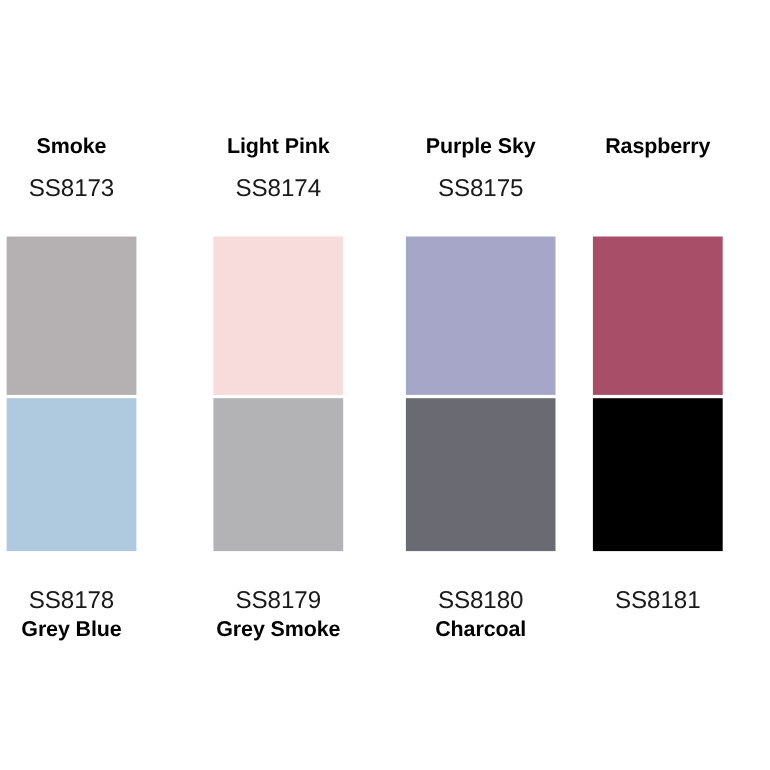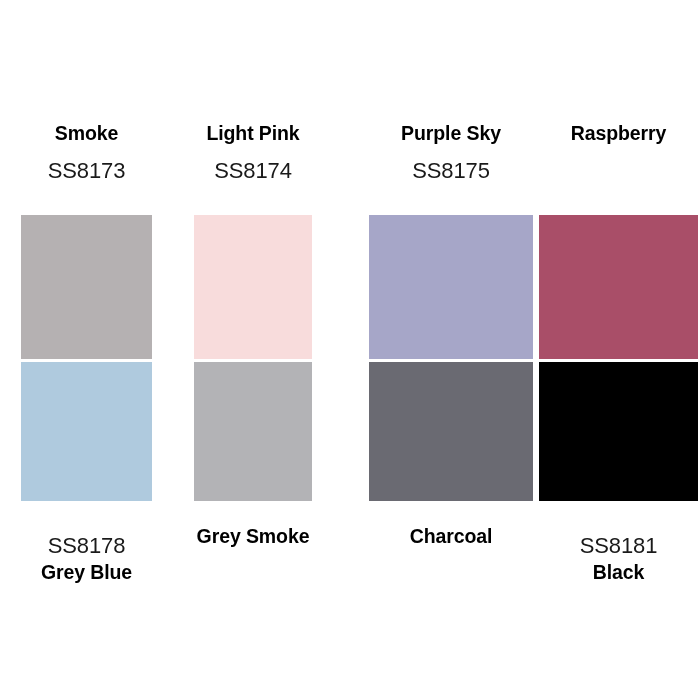--- a/index.html
+++ b/index.html
@@ -21,24 +21,24 @@
     background: #FFFFFF;
   }
 
   .column {
     position: absolute;
     top: 0;
     height: 700px;
   }
 
   
-  .col-0 { left: 21px;  width: 131px; }
+  .col-0 { left: 6px;  width: 118px; }
   .col-1 { left: 194px; width: 118px; }
-  .col-2 { left: 369px; width: 164px; }
-  .col-3 { left: 539px; width: 159px; }
+  .col-2 { left: 369px; width: 136px; }
+  .col-3 { left: 539px; width: 118px; }
 
   
   .label-top {
     position: absolute;
     top: 120px;
     left: -14px;
     width: calc(100% + 28px);
     text-align: center;
   }
   .label-bottom {
@@ -109,41 +109,42 @@
   </div>
 
   <div class="column col-1">
     <div class="label-top">
       <span class="name-text">Light Pink</span>
       <span class="code-text">SS8174</span>
     </div>
     <div class="chip chip-upper" style="background-color: rgb(248, 220, 220);"></div>
     <div class="chip chip-lower" style="background-color: rgb(179, 179, 182);"></div>
     <div class="label-bottom">
+      <span class="code-text">SS8179</span>
       <span class="name-text">Grey Smoke</span>
     </div>
   </div>
 
   <div class="column col-2">
     <div class="label-top">
       <span class="name-text">Purple Sky</span>
       <span class="code-text">SS8175</span>
     </div>
     <div class="chip chip-upper" style="background-color: rgb(166, 166, 200);"></div>
     <div class="chip chip-lower" style="background-color: rgb(106, 106, 114);"></div>
     <div class="label-bottom">
+      <span class="code-text">SS8180</span>
       <span class="name-text">Charcoal</span>
     </div>
   </div>
 
   <div class="column col-3">
     <div class="label-top">
       <span class="name-text">Raspberry</span>
     </div>
     <div class="chip chip-upper" style="background-color: rgb(169, 78, 104);"></div>
     <div class="chip chip-lower" style="background-color: rgb(0, 0, 0);"></div>
     <div class="label-bottom">
       <span class="code-text">SS8181</span>
-      <span class="name-text">Black</span>
     </div>
   </div>
 
 </div>
 
 </body></html>

